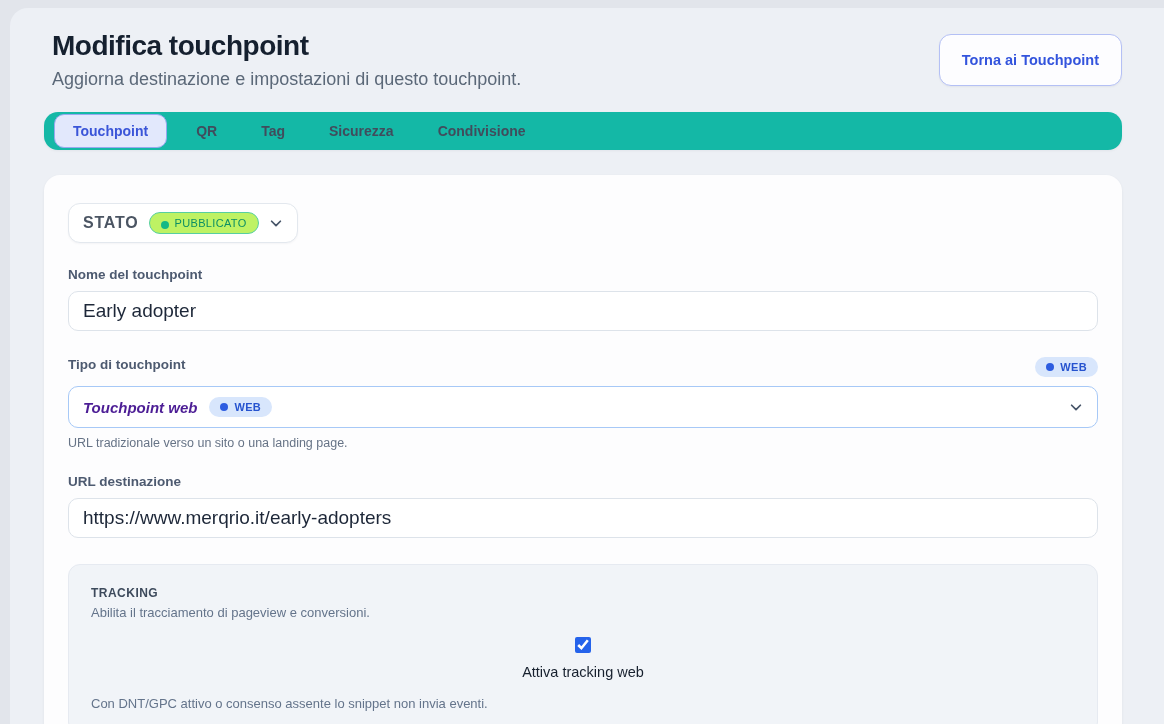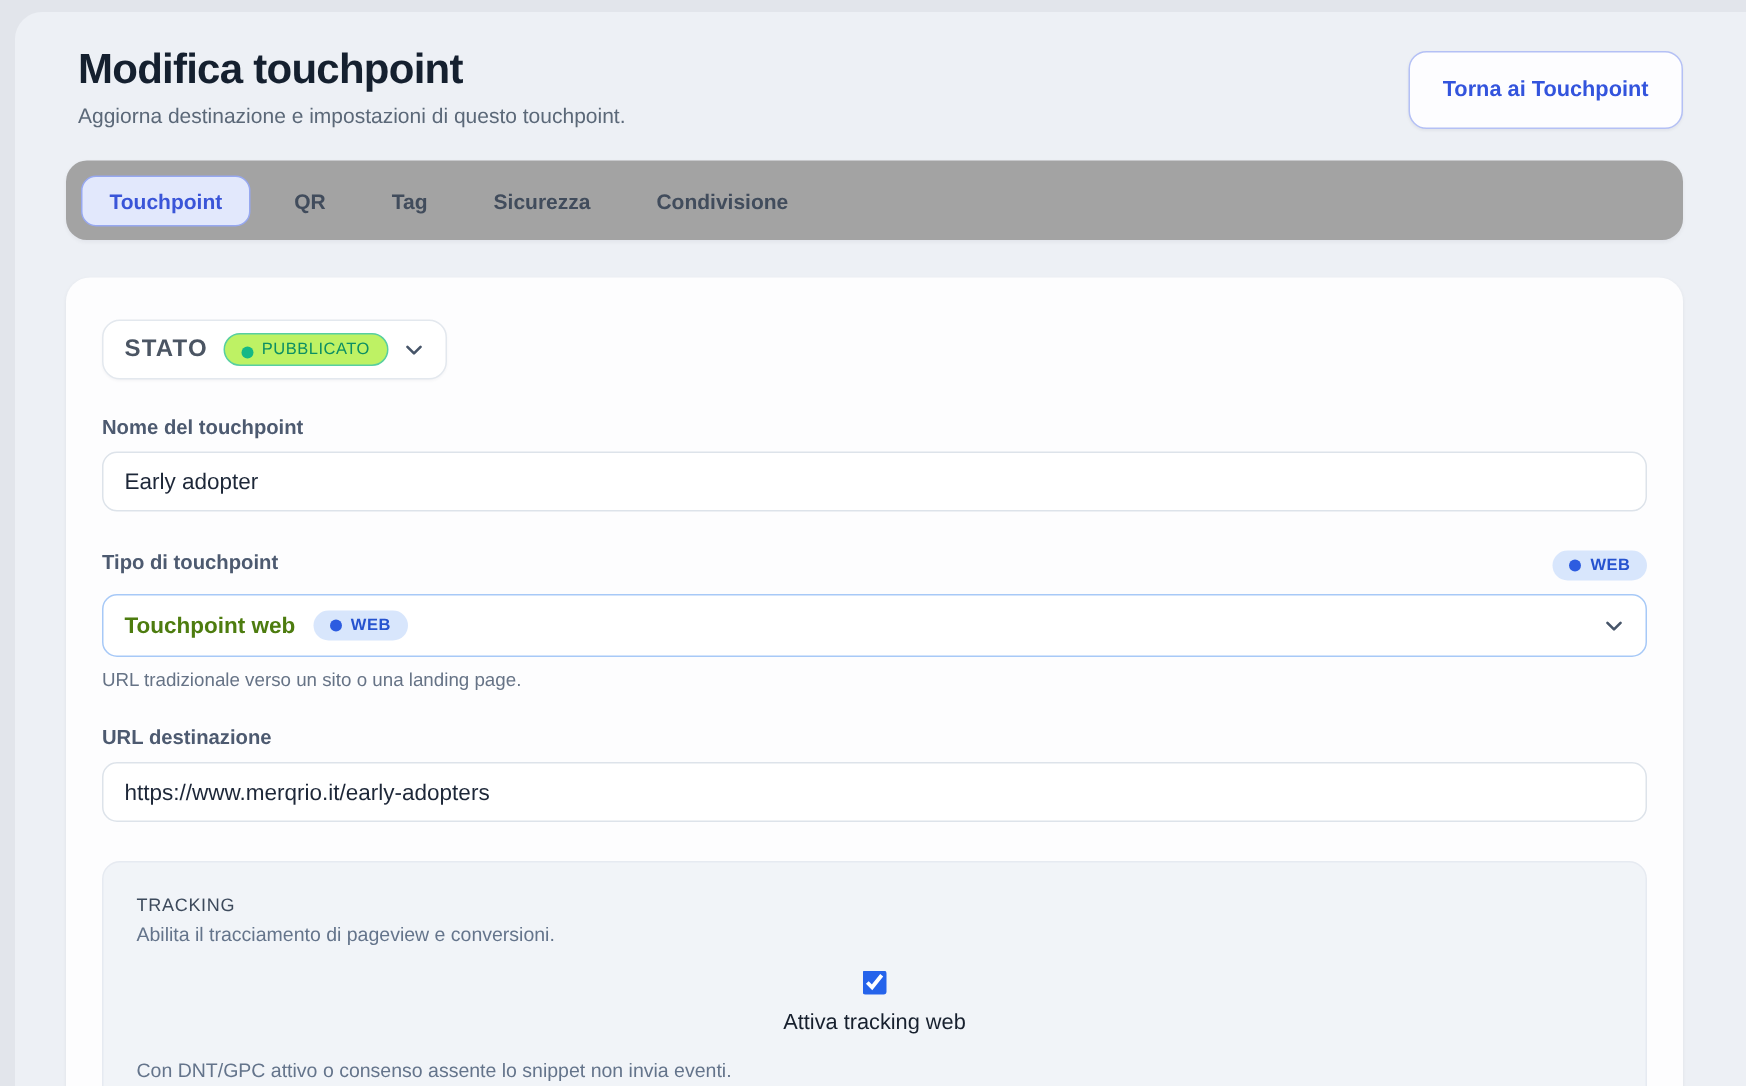--- a/index.html
+++ b/index.html
@@ -14,36 +14,36 @@
     border-top-left-radius:18px;
     padding:22px 42px 0 34px;
   }
   
   .header { position:relative; }
   .page-title {
     font-size:28px; font-weight:700; letter-spacing:-0.5px;
     color:#15202f; padding-left:8px;
   }
   .page-subtitle {
-    font-size:14px; color:#5b6878; margin-top:7px; padding-left:8px;
+    font-size:18px; color:#5b6878; margin-top:7px; padding-left:8px;
   }
   .back-btn {
     position:absolute; right:0; top:4px;
     height:52px; padding:0 22px;
     background:#fdfdff;
     border:1px solid #b4c0f5; border-radius:12px;
     color:#3354dd; font-weight:700; font-size:14.5px;
     font-family:"Liberation Sans", sans-serif;
     box-shadow:0 1px 2px rgba(16,24,40,.05);
     cursor:pointer;
   }
   
   .tabbar {
-    margin-top:22px; height:53px;
-    background:#a3a3a3; border-radius:14px;
+    margin-top:22px; height:38px;
+    background:#14b8a6; border-radius:14px;
     box-shadow:0 1px 3px rgba(16,24,40,.05);
     display:flex; align-items:center; gap:14px;
     padding:0 10px;
   }
   .tab {
     font-size:14px; font-weight:700; color:#414c5c;
     padding:8px 14px; border-radius:10px; cursor:pointer;
     background:transparent; border:1px solid transparent;
   }
   .tab.active {
@@ -90,42 +90,42 @@
     margin:24px 0 9px 0; display:block;
   }
   .label-row {
     display:flex; justify-content:space-between; align-items:flex-start;
     margin:26px 0 9px 0;
   }
   .label-row .field-label { margin:0; }
   .text-input {
     width:100%; height:40px;
     border:1px solid #dde3ea; border-radius:10px;
-    padding:0 14px; font-size:15px; color:#1d2738;
+    padding:0 14px; font-size:19px; color:#1d2738;
     background:#ffffff; font-family:"Liberation Sans", sans-serif;
     outline:none;
   }
   .select-box {
     width:100%; height:42px;
     border:1px solid #a7c9f7; border-radius:10px;
     background:#ffffff;
     display:flex; align-items:center; gap:12px;
     padding:0 14px; cursor:pointer;
   }
-  .select-value { font-size:15px; font-weight:700; color:#4d7c0f; }
+  .select-value { font-size:15px; font-weight:700; color:#4c1d95;font-style:italic; }
   .select-box .chev { margin-left:auto; }
   .help-text { font-size:12.5px; color:#667386; margin-top:8px; }
   
   .tracking-box {
     margin-top:26px;
     background:#f1f4f8; border:1px solid #e6eaf1; border-radius:12px;
     padding:21px 22px 22px 22px;
   }
   .tracking-title {
-    font-size:12px; font-weight:400; letter-spacing:.04em; color:#3d4a5c;
+    font-size:12px; font-weight:700; letter-spacing:.04em; color:#3d4a5c;
   }
   .tracking-sub { font-size:13px; color:#64748b; margin-top:5px; }
   .check-row { display:flex; align-items:center; gap:11px; margin-top:17px;flex-direction:column; }
   .check-row input[type=checkbox] {
     width:16px; height:16px; accent-color:#2563eb; cursor:pointer;
   }
   .check-label { font-size:14.5px; font-weight:500; color:#17202e; cursor:pointer; }
   .tracking-help { font-size:13px; color:#64748b; margin-top:16px; }
 </style>
 </head>

